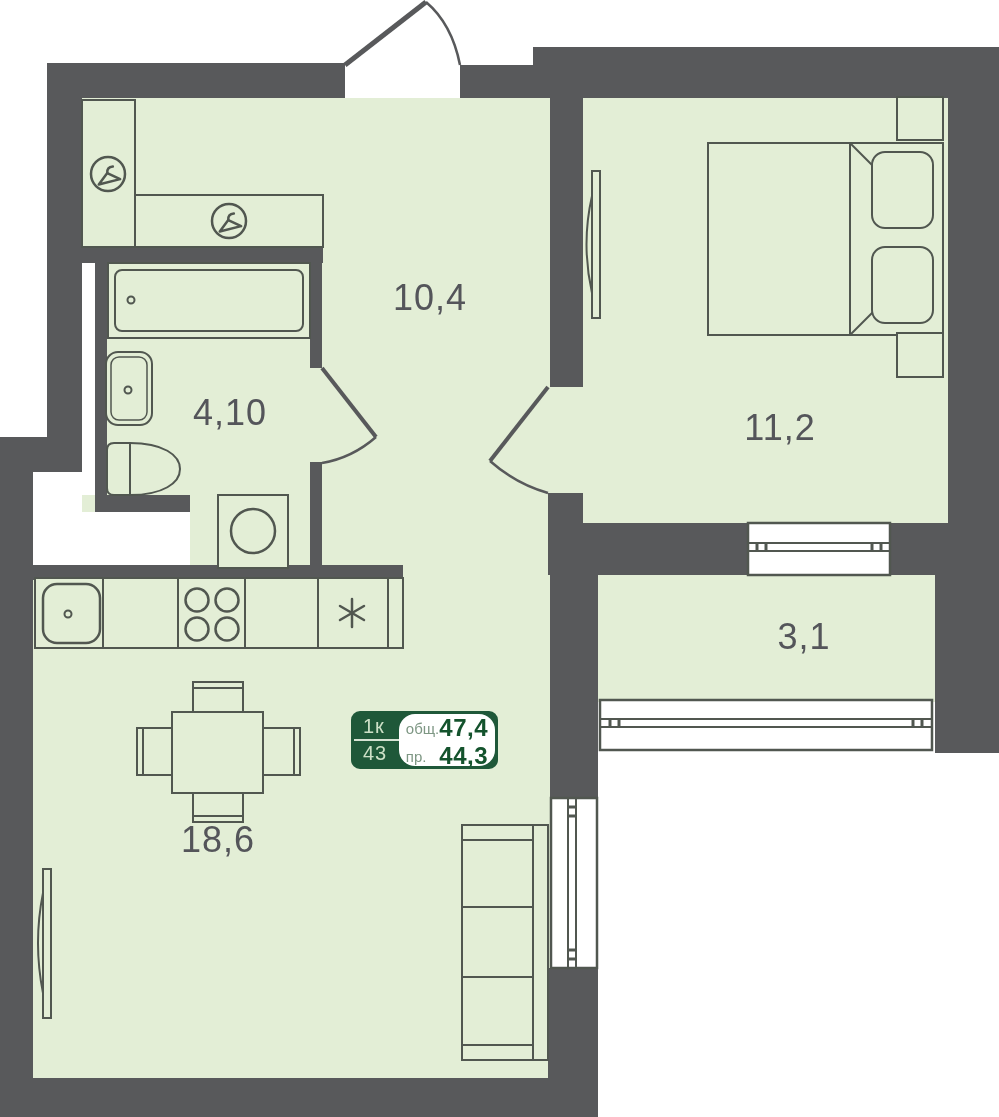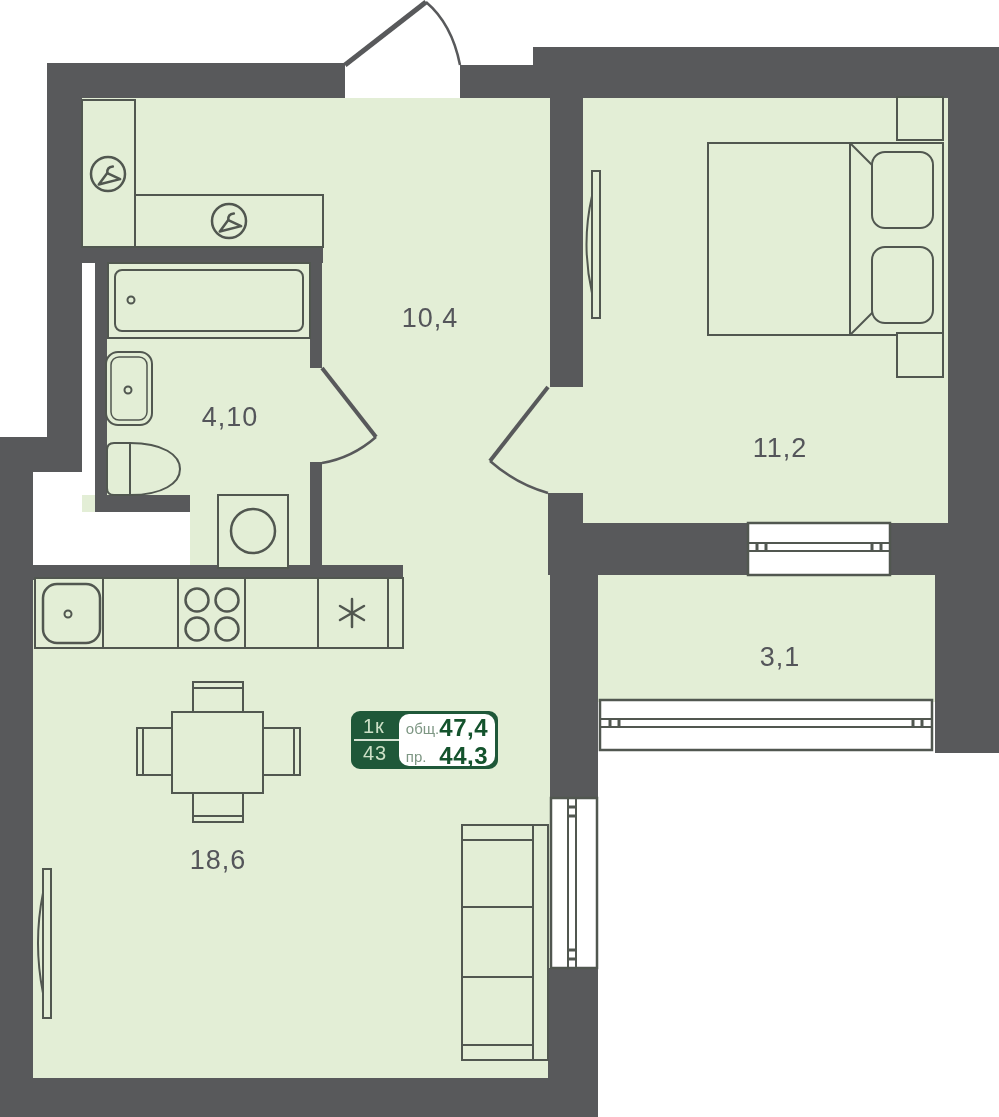--- a/index.html
+++ b/index.html
@@ -1,29 +1,29 @@
 <!DOCTYPE html>
 <html><head>
 <meta charset="utf-8">
 <style>
   html,body{margin:0;padding:0;background:#ffffff;}
   .plan{position:relative;width:999px;height:1117px;background:#ffffff;overflow:hidden;
         font-family:"Liberation Sans",sans-serif;}
   .plan-svg{position:absolute;left:0;top:0;}
   .room-label{position:absolute;transform:translate(-50%,-50%);
-      font-size:27px;font-weight:300;letter-spacing:1px;color:#54555a;white-space:nowrap;margin-top:20px;}
+      font-size:36px;font-weight:300;letter-spacing:1px;color:#54555a;white-space:nowrap;}
   
   .badge{position:absolute;left:351px;top:711px;width:147px;height:58px;
       box-sizing:border-box;border:3px solid #1f5839;border-radius:9px;
       background:#1f5839;display:flex;overflow:hidden;}
   .badge-left{width:47px;background:#1f5839;display:flex;flex-direction:column;color:#cde0c7;}
   .badge-left .cell{flex:1;display:flex;align-items:center;padding-left:9px;
       font-size:20px;font-weight:300;letter-spacing:1px;}
   .badge-left .cell.bottom{border-top:2px solid rgba(235,243,230,0.9);}
-  .badge-right{flex:1;background:#ffffff;border-radius:10px;display:flex;flex-direction:column;}
+  .badge-right{flex:1;background:#ffffff;border-radius:16px;display:flex;flex-direction:column;}
   .badge-right .row{flex:1;display:flex;align-items:center;padding:0 7px;}
   .badge-right .metric-label{font-size:15px;color:#7e9784;font-weight:300;}
   .badge-right .metric-value{margin-left:auto;font-size:24px;font-weight:bold;
       color:#14532d;letter-spacing:0.5px;}
 </style>
 </head>
 <body>
 
 <div class="plan">
 
@@ -206,23 +206,23 @@
     <rect x="872" y="152" width="61" height="76" rx="13"></rect>
     <rect x="872" y="247" width="61" height="76" rx="13"></rect>
   </g>
   <g stroke="#515750" stroke-width="2" fill="#e3eed6">
     <rect x="897" y="97" width="46" height="43"></rect>
     <rect x="897" y="333" width="46" height="44"></rect>
   </g>
 </svg>
 
   <div class="room-label" style="left:430px;top:298px;">10,4</div>
-  <div class="room-label" style="left:230px;top:397px;">4,10</div>
+  <div class="room-label" style="left:230px;top:413px;">4,10</div>
   <div class="room-label" style="left:780px;top:428px;">11,2</div>
-  <div class="room-label" style="left:780px;top:637px;">3,1</div>
+  <div class="room-label" style="left:804px;top:637px;">3,1</div>
   <div class="room-label" style="left:218px;top:840px;">18,6</div>
 
   <div class="badge">
     <div class="badge-left">
       <div class="cell">1к</div>
       <div class="cell bottom">43</div>
     </div>
     <div class="badge-right">
       <div class="row">
         <span class="metric-label">общ.</span>

